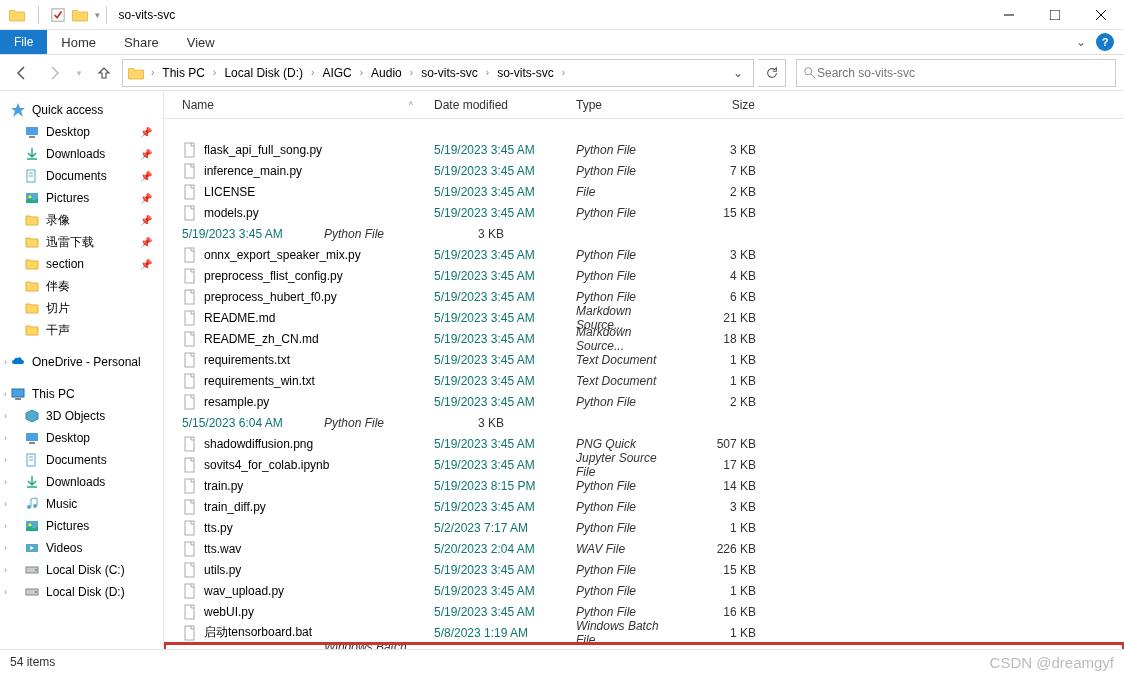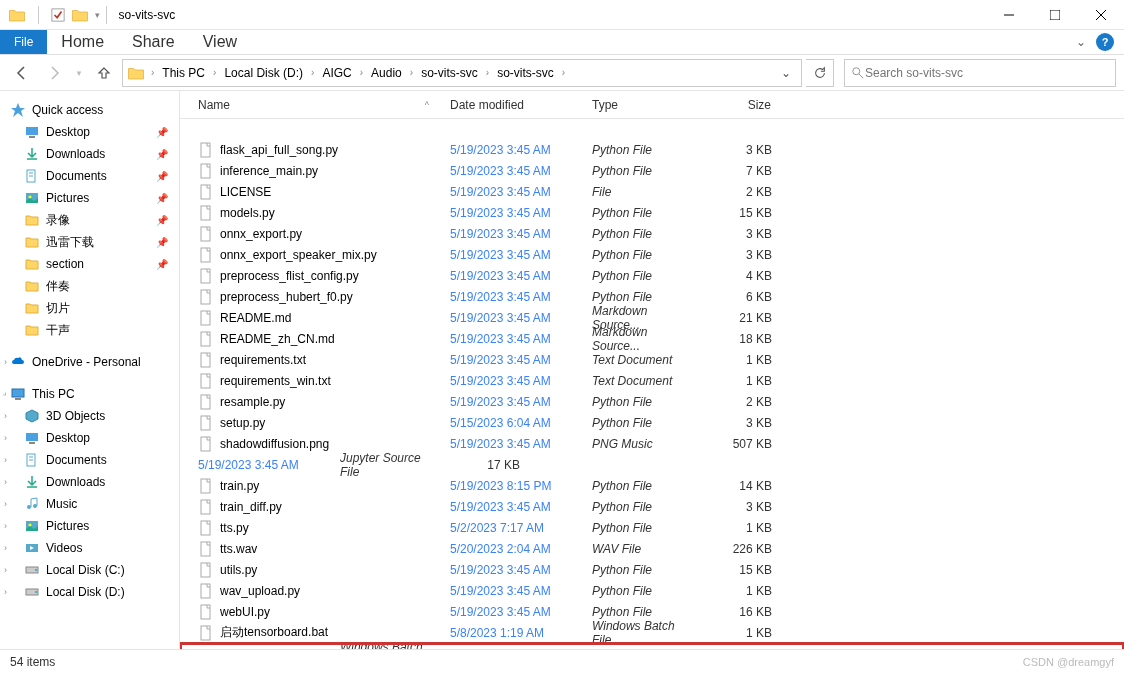--- a/index.html
+++ b/index.html
@@ -11,40 +11,40 @@
 .titlebar .qat .folder-ico { width: 18px; height: 18px; }
 .titlebar .sep { width: 1px; height: 18px; background: #ccc; margin: 0 6px; }
 .titlebar .title { margin-left: 6px; font-size: 12px; color: #000; }
 .titlebar .winbtns { margin-left: auto; display: flex; }
 .titlebar .winbtn { width: 46px; height: 30px; display: flex; align-items: center; justify-content: center; color: #000; }
 .check-ico { width: 14px; height: 14px; display: inline-block; }
 
 
 .menubar { height: 25px; background: #fff; display: flex; align-items: stretch; border-bottom: 1px solid #e0e0e0; }
 .menubar .file { background: #1979ca; color: #fff; padding: 0 14px; display: flex; align-items: center; font-size: 12px; }
-.menubar .tab { padding: 0 14px; display: flex; align-items: center; color: #333; font-size: 16px; }
+.menubar .tab { padding: 0 14px; display: flex; align-items: center; color: #333; font-size: 13px; }
 .menubar .expand { margin-left: auto; display: flex; align-items: center; padding: 0 10px; gap: 10px; }
 .menubar .help { width: 18px; height: 18px; border-radius: 50%; background: #1979ca; color: #fff; display: flex; align-items: center; justify-content: center; font-weight: bold; font-size: 11px; }
 
 
 .addrbar { height: 36px; display: flex; align-items: center; padding: 4px 8px; gap: 4px; border-bottom: 1px solid #e5e5e5; }
 .navbtn { width: 28px; height: 28px; display: flex; align-items: center; justify-content: center; color: #555; }
 .navbtn.disabled { color: #bbb; }
 .breadcrumb { flex: 1; height: 28px; border: 1px solid #ccc; display: flex; align-items: center; padding: 0 4px; gap: 2px; background: #fff; }
 .breadcrumb .crumb-ico { width: 18px; height: 18px; margin-right: 4px; }
 .breadcrumb .crumb { padding: 0 6px; height: 100%; display: flex; align-items: center; color: #000; }
 .breadcrumb .crumb-sep { color: #888; font-size: 10px; }
 .breadcrumb .dropdown { margin-left: auto; padding: 0 6px; color: #555; }
 .refresh { width: 28px; height: 28px; border: 1px solid #ccc; border-left: none; display: flex; align-items: center; justify-content: center; color: #555; }
-.search { width: 272px; height: 28px; border: 1px solid #ccc; display: flex; align-items: center; padding: 0 6px; color: #888; margin-left: 6px; }
+.search { width: 320px; height: 28px; border: 1px solid #ccc; display: flex; align-items: center; padding: 0 6px; color: #888; margin-left: 6px; }
 .search input { border: none; outline: none; flex: 1; font-size: 12px; color: #555; }
 
 
 .main { flex: 1; display: flex; overflow: hidden; }
-.sidebar { width: 180px; border-right: 1px solid #e5e5e5; padding: 8px 0; overflow-y: auto; position: relative; }
+.sidebar { width: 164px; border-right: 1px solid #e5e5e5; padding: 8px 0; overflow-y: auto; position: relative; }
 .sidebar::-webkit-scrollbar { width: 16px; }
 .navitem { display: flex; align-items: center; padding: 3px 10px 3px 24px; gap: 6px; color: #000; height: 22px; position: relative; }
 .navitem.top { padding-left: 10px; }
 .navitem .ico { width: 16px; height: 16px; flex-shrink: 0; }
 .navitem .pin { margin-left: auto; color: #888; font-size: 10px; }
 .navitem.header { font-weight: normal; }
 .navgroup { margin-bottom: 10px; }
 .navcaret { position: absolute; left: 4px; color: #888; font-size: 9px; }
 
 .content { flex: 1; display: flex; flex-direction: column; overflow: hidden; }
@@ -53,29 +53,29 @@
 .col-name { width: 252px; }
 .col-date { width: 142px; }
 .col-type { width: 120px; }
 .col-size { width: 80px; text-align: left; justify-content: flex-end; }
 .sortind { font-size: 9px; color: #888; }
 
 .filelist { flex: 1; overflow-y: auto; margin-top: 20px; }
 .filerow { display: flex; align-items: center; padding: 1px 0 1px 8px; height: 21px; }
 .filerow .cell { padding: 0 10px; display: flex; align-items: center; }
 .filerow .name-cell { width: 252px; gap: 6px; }
-.filerow .date-cell { width: 142px; color: #3b82f6; }
+.filerow .date-cell { width: 142px; color: #0f766e; }
 .filerow .type-cell { width: 120px; color: #333; font-style: italic; }
 .filerow .size-cell { width: 80px; text-align: left; justify-content: flex-end; color: #333; }
 .filerow .fico { width: 16px; height: 16px; flex-shrink: 0; }
 .filerow.highlighted { outline: 3px solid #cc3333; outline-offset: -2px; }
 
 
 .statusbar { height: 24px; border-top: 1px solid #e5e5e5; display: flex; align-items: center; padding: 12px 10px; color: #333; justify-content: space-between; }
-.watermark { color: #bbb; font-size: 11px; }
+.watermark { color: #bbb; font-size: 15px; }
 
 
 .folder-svg { fill: #ffd666; stroke: #e0b040; }
 </style>
 </head>
 <body>
 
 <div class="titlebar">
   <div class="qat">
     <svg class="folder-ico" viewBox="0 0 24 24">
@@ -409,27 +409,20 @@
               <rect x="3" y="1" width="9" height="14" fill="#fff" stroke="#aaa"></rect>
               <path d="M9 1 L9 4 L12 4" fill="none" stroke="#aaa"></path>
             </svg>
             <span>models.py</span>
           </div>
           <div class="cell date-cell">5/19/2023 3:45 AM</div>
           <div class="cell type-cell">Python File</div>
           <div class="cell size-cell">15 KB</div>
         </div>
         <div class="filerow">
-          <div class="cell name-cell">
-            <svg class="fico" viewBox="0 0 16 16">
-              <rect x="3" y="1" width="9" height="14" fill="#fff" stroke="#aaa"></rect>
-              <path d="M9 1 L9 4 L12 4" fill="none" stroke="#aaa"></path>
-            </svg>
-            <span>onnx_export.py</span>
-          </div>
           <div class="cell date-cell">5/19/2023 3:45 AM</div>
           <div class="cell type-cell">Python File</div>
           <div class="cell size-cell">3 KB</div>
         </div>
         <div class="filerow">
           <div class="cell name-cell">
             <svg class="fico" viewBox="0 0 16 16">
               <rect x="3" y="1" width="9" height="14" fill="#fff" stroke="#aaa"></rect>
               <path d="M9 1 L9 4 L12 4" fill="none" stroke="#aaa"></path>
             </svg>
@@ -517,44 +510,44 @@
               <rect x="3" y="1" width="9" height="14" fill="#fff" stroke="#aaa"></rect>
               <path d="M9 1 L9 4 L12 4" fill="none" stroke="#aaa"></path>
             </svg>
             <span>resample.py</span>
           </div>
           <div class="cell date-cell">5/19/2023 3:45 AM</div>
           <div class="cell type-cell">Python File</div>
           <div class="cell size-cell">2 KB</div>
         </div>
         <div class="filerow">
-          <div class="cell name-cell">
-            <svg class="fico" viewBox="0 0 16 16">
-              <rect x="3" y="1" width="9" height="14" fill="#fff" stroke="#aaa"></rect>
-              <path d="M9 1 L9 4 L12 4" fill="none" stroke="#aaa"></path>
-            </svg>
-            <span>setup.py</span>
-          </div>
           <div class="cell date-cell">5/15/2023 6:04 AM</div>
           <div class="cell type-cell">Python File</div>
           <div class="cell size-cell">3 KB</div>
         </div>
         <div class="filerow">
           <div class="cell name-cell">
             <svg class="fico" viewBox="0 0 16 16">
               <rect x="3" y="1" width="9" height="14" fill="#fff" stroke="#aaa"></rect>
               <path d="M9 1 L9 4 L12 4" fill="none" stroke="#aaa"></path>
             </svg>
             <span>shadowdiffusion.png</span>
           </div>
           <div class="cell date-cell">5/19/2023 3:45 AM</div>
-          <div class="cell type-cell">PNG Music</div>
+          <div class="cell type-cell">PNG Quick</div>
           <div class="cell size-cell">507 KB</div>
         </div>
         <div class="filerow">
+          <div class="cell name-cell">
+            <svg class="fico" viewBox="0 0 16 16">
+              <rect x="3" y="1" width="9" height="14" fill="#fff" stroke="#aaa"></rect>
+              <path d="M9 1 L9 4 L12 4" fill="none" stroke="#aaa"></path>
+            </svg>
+            <span>sovits4_for_colab.ipynb</span>
+          </div>
           <div class="cell date-cell">5/19/2023 3:45 AM</div>
           <div class="cell type-cell">Jupyter Source File</div>
           <div class="cell size-cell">17 KB</div>
         </div>
         <div class="filerow">
           <div class="cell name-cell">
             <svg class="fico" viewBox="0 0 16 16">
               <rect x="3" y="1" width="9" height="14" fill="#fff" stroke="#aaa"></rect>
               <path d="M9 1 L9 4 L12 4" fill="none" stroke="#aaa"></path>
             </svg>

